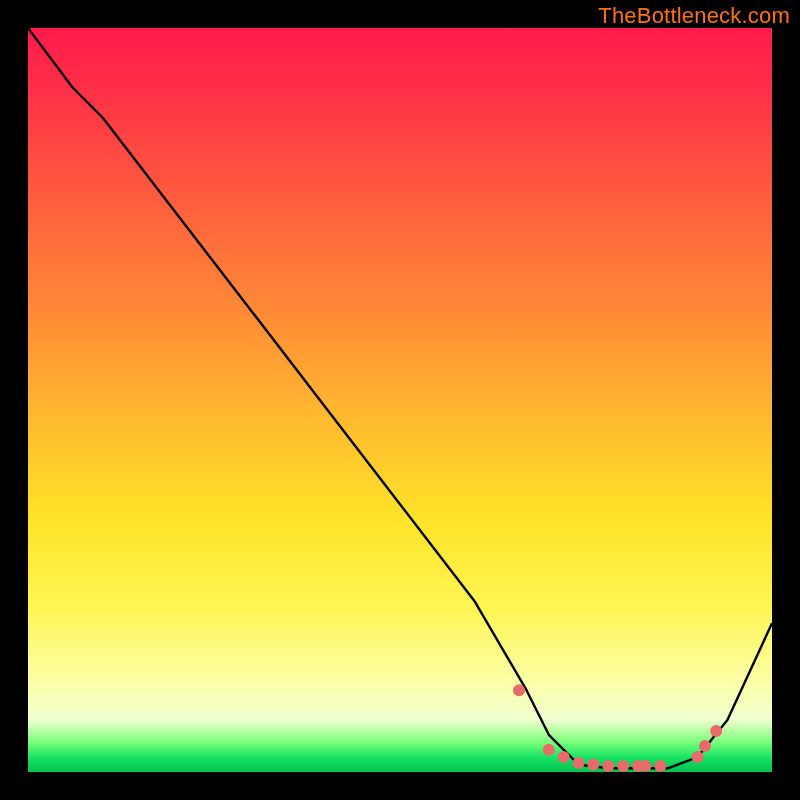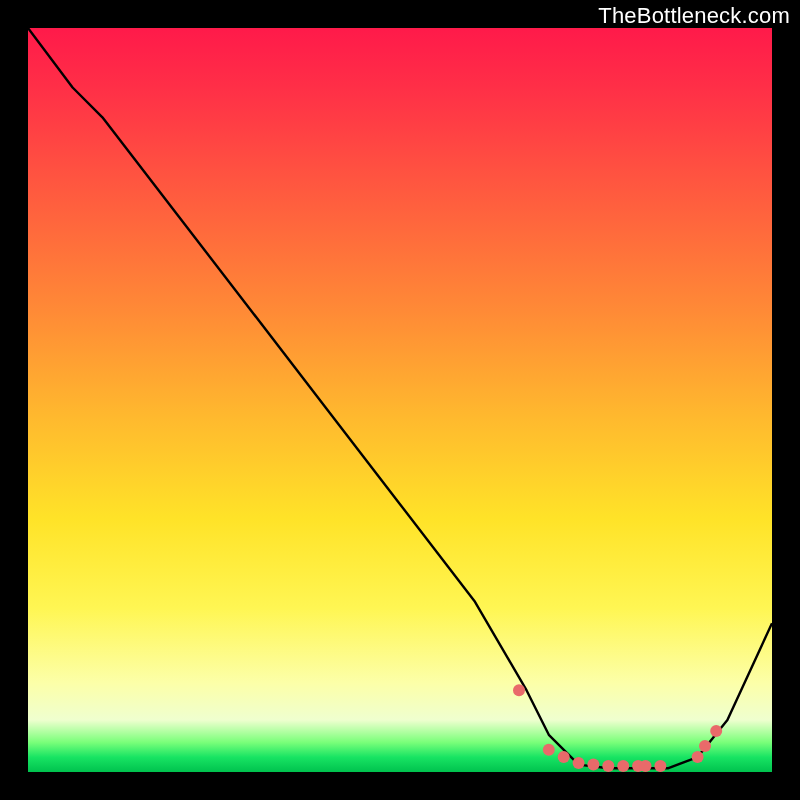--- a/index.html
+++ b/index.html
@@ -14,21 +14,21 @@
   .frame {
     position: relative;
     width: 800px;
     height: 800px;
     background: #000;
   }
   .attribution {
     position: absolute;
     top: 3px;
     right: 10px;
-    color: #ffffff;
+    color: #f97316;
     font-size: 22px;
     font-weight: 500;
     letter-spacing: 0.2px;
   }
   
   .plot {
     position: absolute;
     left: 28px;
     top: 28px;
     width: 744px;   

